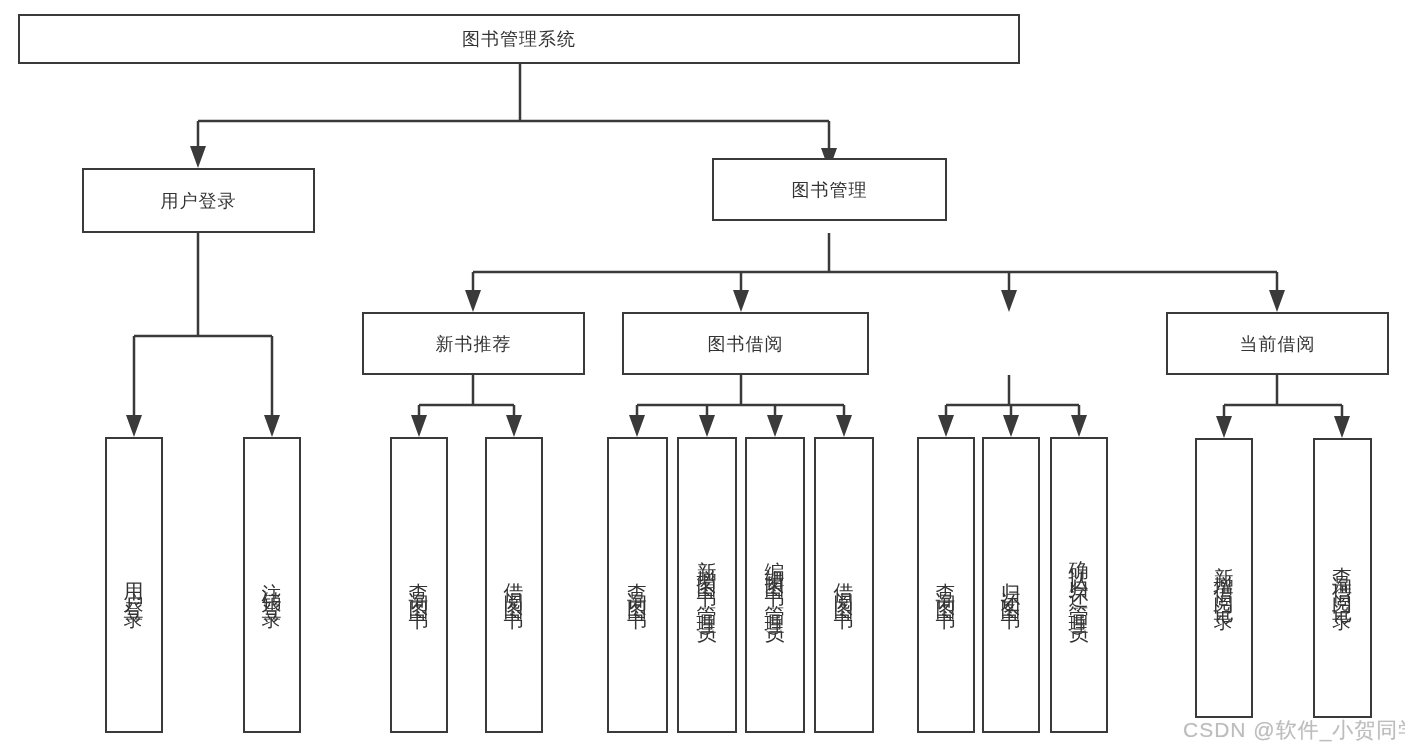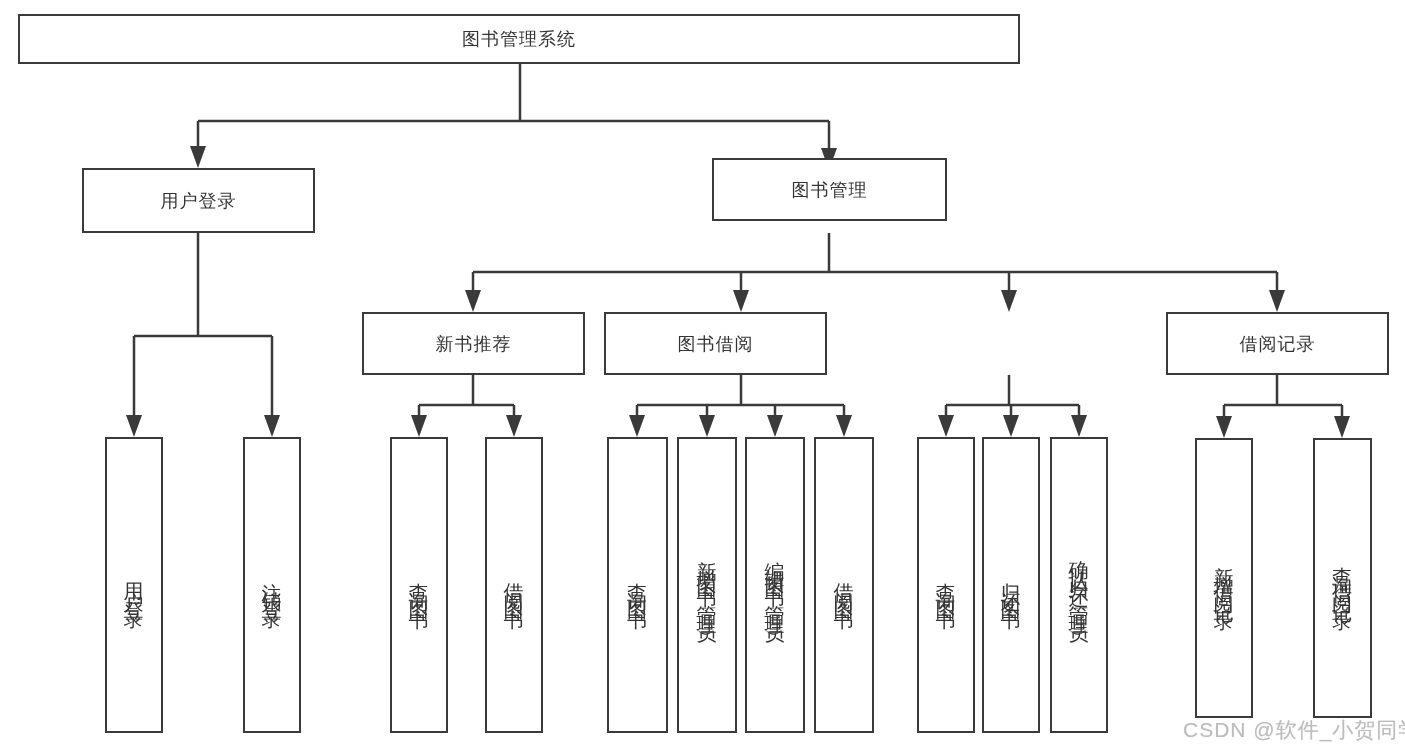--- a/index.html
+++ b/index.html
@@ -97,22 +97,22 @@
       M1216 416 L1232 416 L1224 438 Z
       M1334 416 L1350 416 L1342 438 Z"></path>
   </svg>
 
   <div class="box" style="left:18px; top:14px; width:1002px; height:50px;">图书管理系统</div>
 
   <div class="box" style="left:82px; top:168px; width:233px; height:65px;">用户登录</div>
   <div class="box" style="left:712px; top:158px; width:235px; height:63px;">图书管理</div>
 
   <div class="box" style="left:362px; top:312px; width:223px; height:63px;">新书推荐</div>
-  <div class="box" style="left:604px; top:312px; width:223px; height:63px;">图书借阅</div>
-  <div class="box" style="left:1166px; top:312px; width:223px; height:63px;">借阅记录</div>
+  <div class="box" style="left:622px; top:312px; width:247px; height:63px;">图书借阅</div>
+  <div class="box" style="left:1166px; top:312px; width:223px; height:63px;">当前借阅</div>
 
   <div class="box vbox" style="left:105px; top:437px; width:58px; height:296px;">用户登录</div>
   <div class="box vbox" style="left:243px; top:437px; width:58px; height:296px;">注销登录</div>
 
   <div class="box vbox" style="left:390px; top:437px; width:58px; height:296px;">查询图书</div>
   <div class="box vbox" style="left:485px; top:437px; width:58px; height:296px;">借阅图书</div>
 
   <div class="box vbox" style="left:607px; top:437px; width:61px; height:296px;">查询图书</div>
   <div class="box vbox" style="left:677px; top:437px; width:60px; height:296px;">新增图书（管理员）</div>
   <div class="box vbox" style="left:745px; top:437px; width:60px; height:296px;">编辑图书（管理员）</div>

